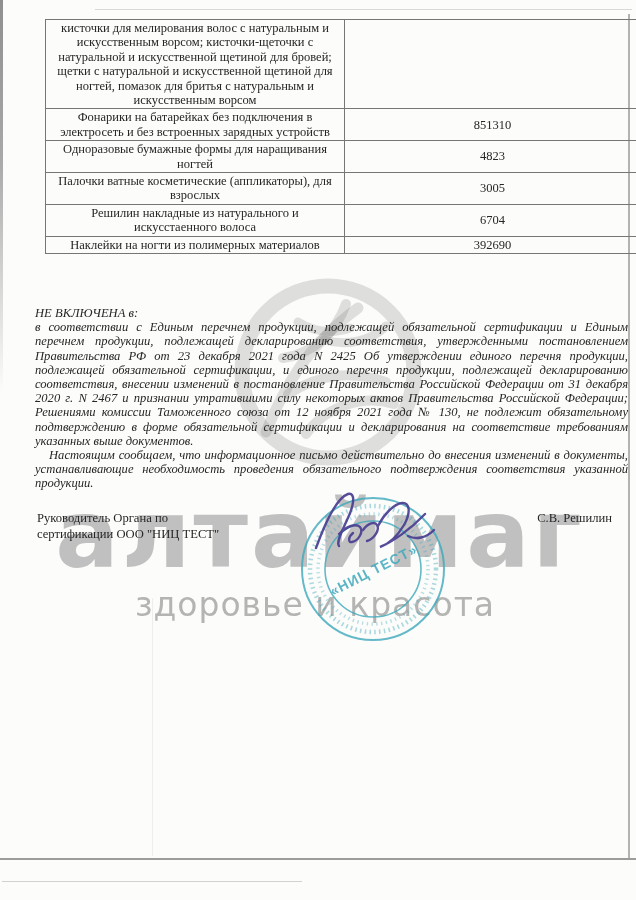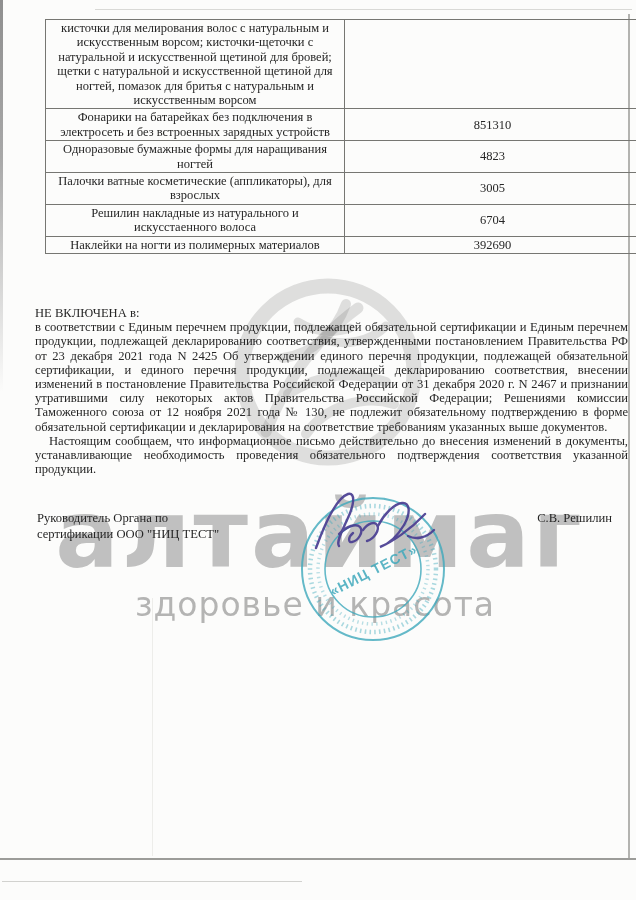--- a/index.html
+++ b/index.html
@@ -43,21 +43,21 @@
     text-align:center;vertical-align:middle;
     padding:1px 6px;
   }
   .codes-table col.c1{width:299px;}
   .codes-table col.c2{width:296px;}
 
   
   .body-text{position:absolute;left:35px;top:306px;width:593px;z-index:2;
     font-size:12.6px;line-height:14.2px;}
   .body-text .heading{margin:0;}
-  .body-text p{margin:0;text-align:justify;}
+  .body-text p{margin:0;text-align:justify;font-style:italic;}
   .body-text p.indent{text-indent:14px;}
   .body-text p.spaced{margin-top:0px;}
 
   
   .sig-block{position:absolute;left:37px;top:510px;width:591px;z-index:2;font-size:12.6px;line-height:16px;}
   .sig-title{float:left;width:230px;}
   .sig-name{float:right;text-align:right;padding-right:16px;}
 
   .stamp{position:absolute;left:296px;top:492px;z-index:3;}
   .signature-ink{position:absolute;left:308px;top:486px;z-index:4;}

